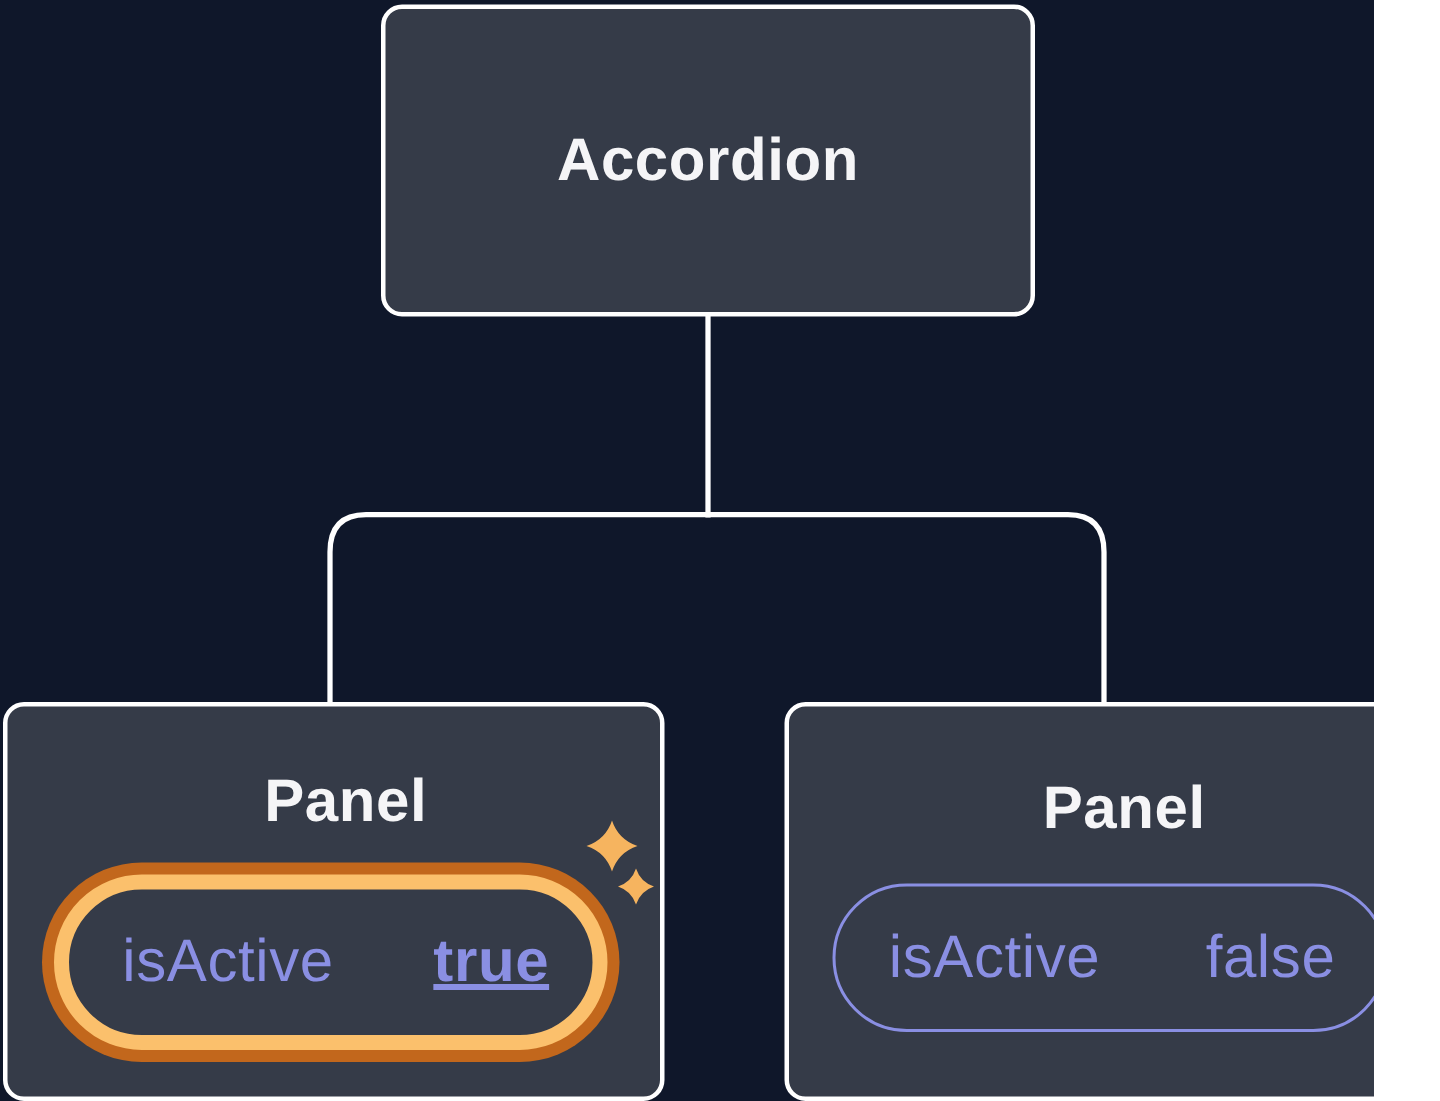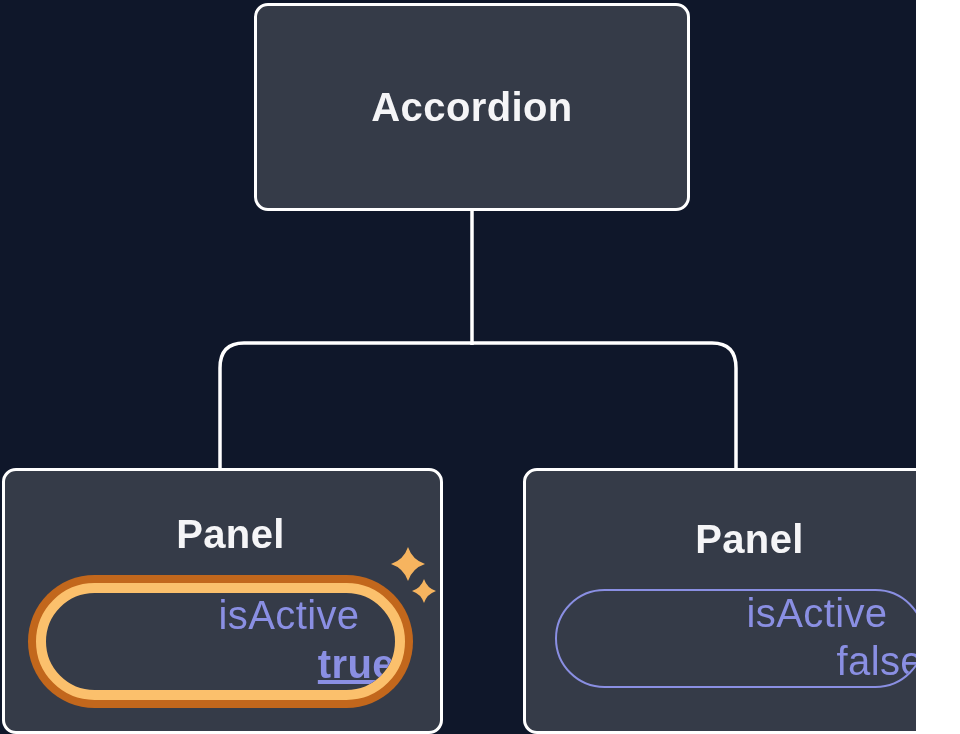--- a/index.html
+++ b/index.html
@@ -36,25 +36,24 @@
 
   .panel-title {
     position: absolute; left: 16px; right: 0; top: 37px; height: 52px;
     display: flex; align-items: center; justify-content: center;
   }
   .panel-right .panel-title { top: 42px; }
 
   .pill {
     position: absolute;
     display: flex;
-    align-items: flex-end;
+    align-items: center;
     border-radius: 999px;
     box-sizing: border-box;
     overflow: hidden;
-    flex-direction: column;
   }
   .seg {
     display: flex; align-items: center; justify-content: center;
     font-size: 40px;
     color: #8a8fe3;
     letter-spacing: 0.01em;
   }
   .pill-divider { width: 2px; flex: none; }
 
   .pill-active {

